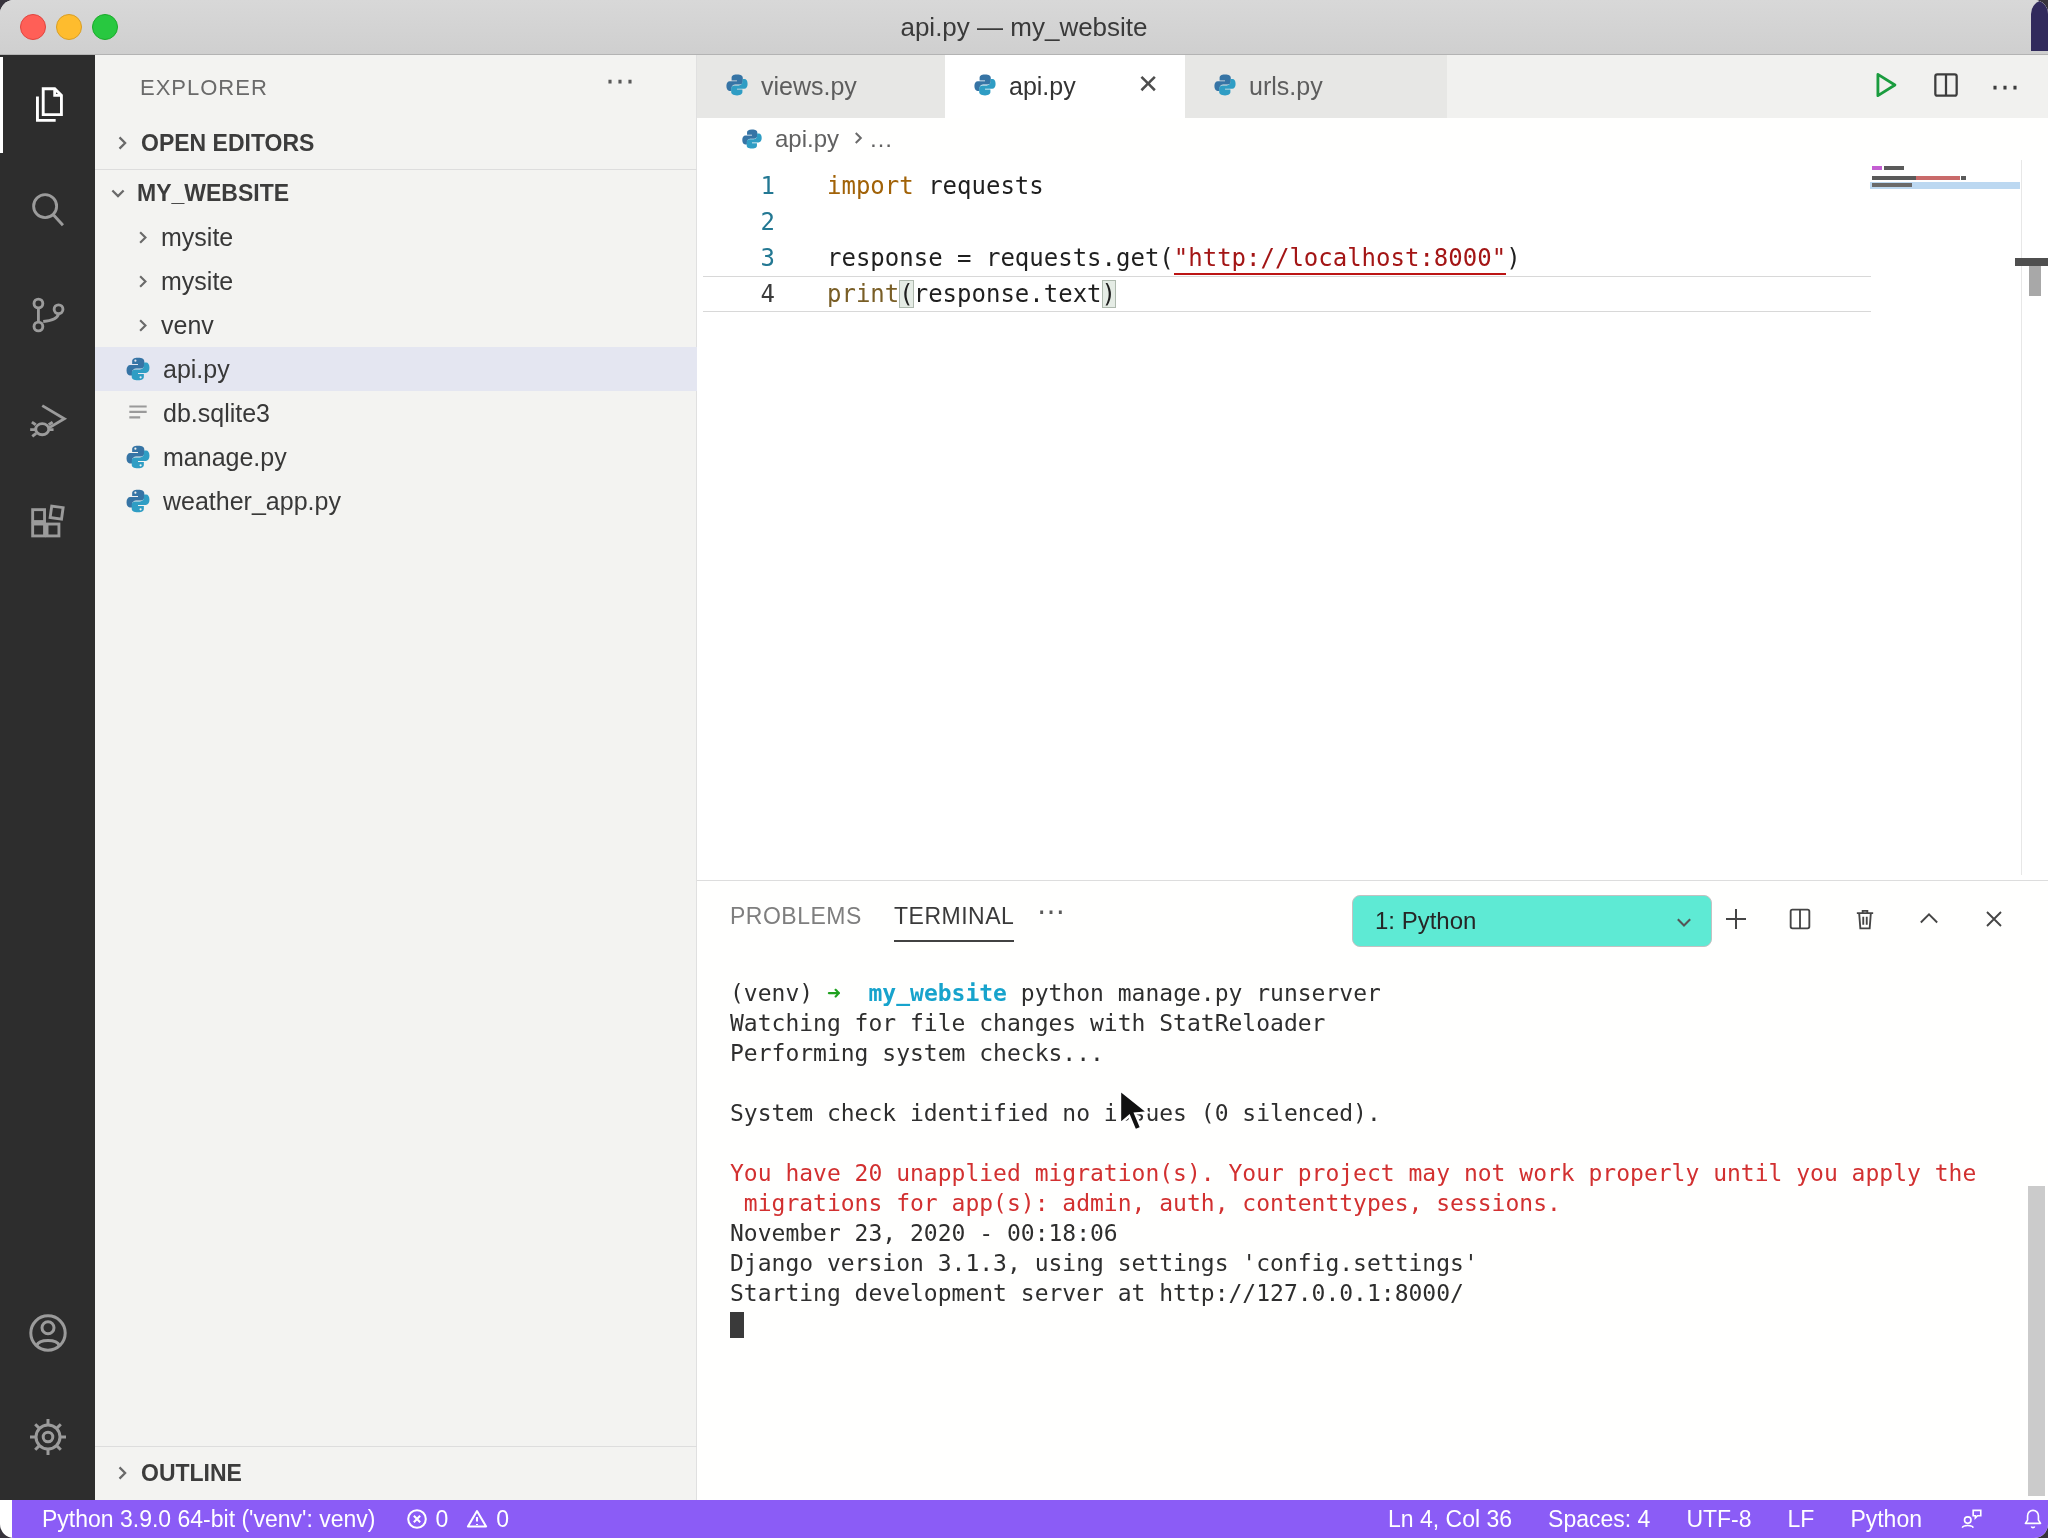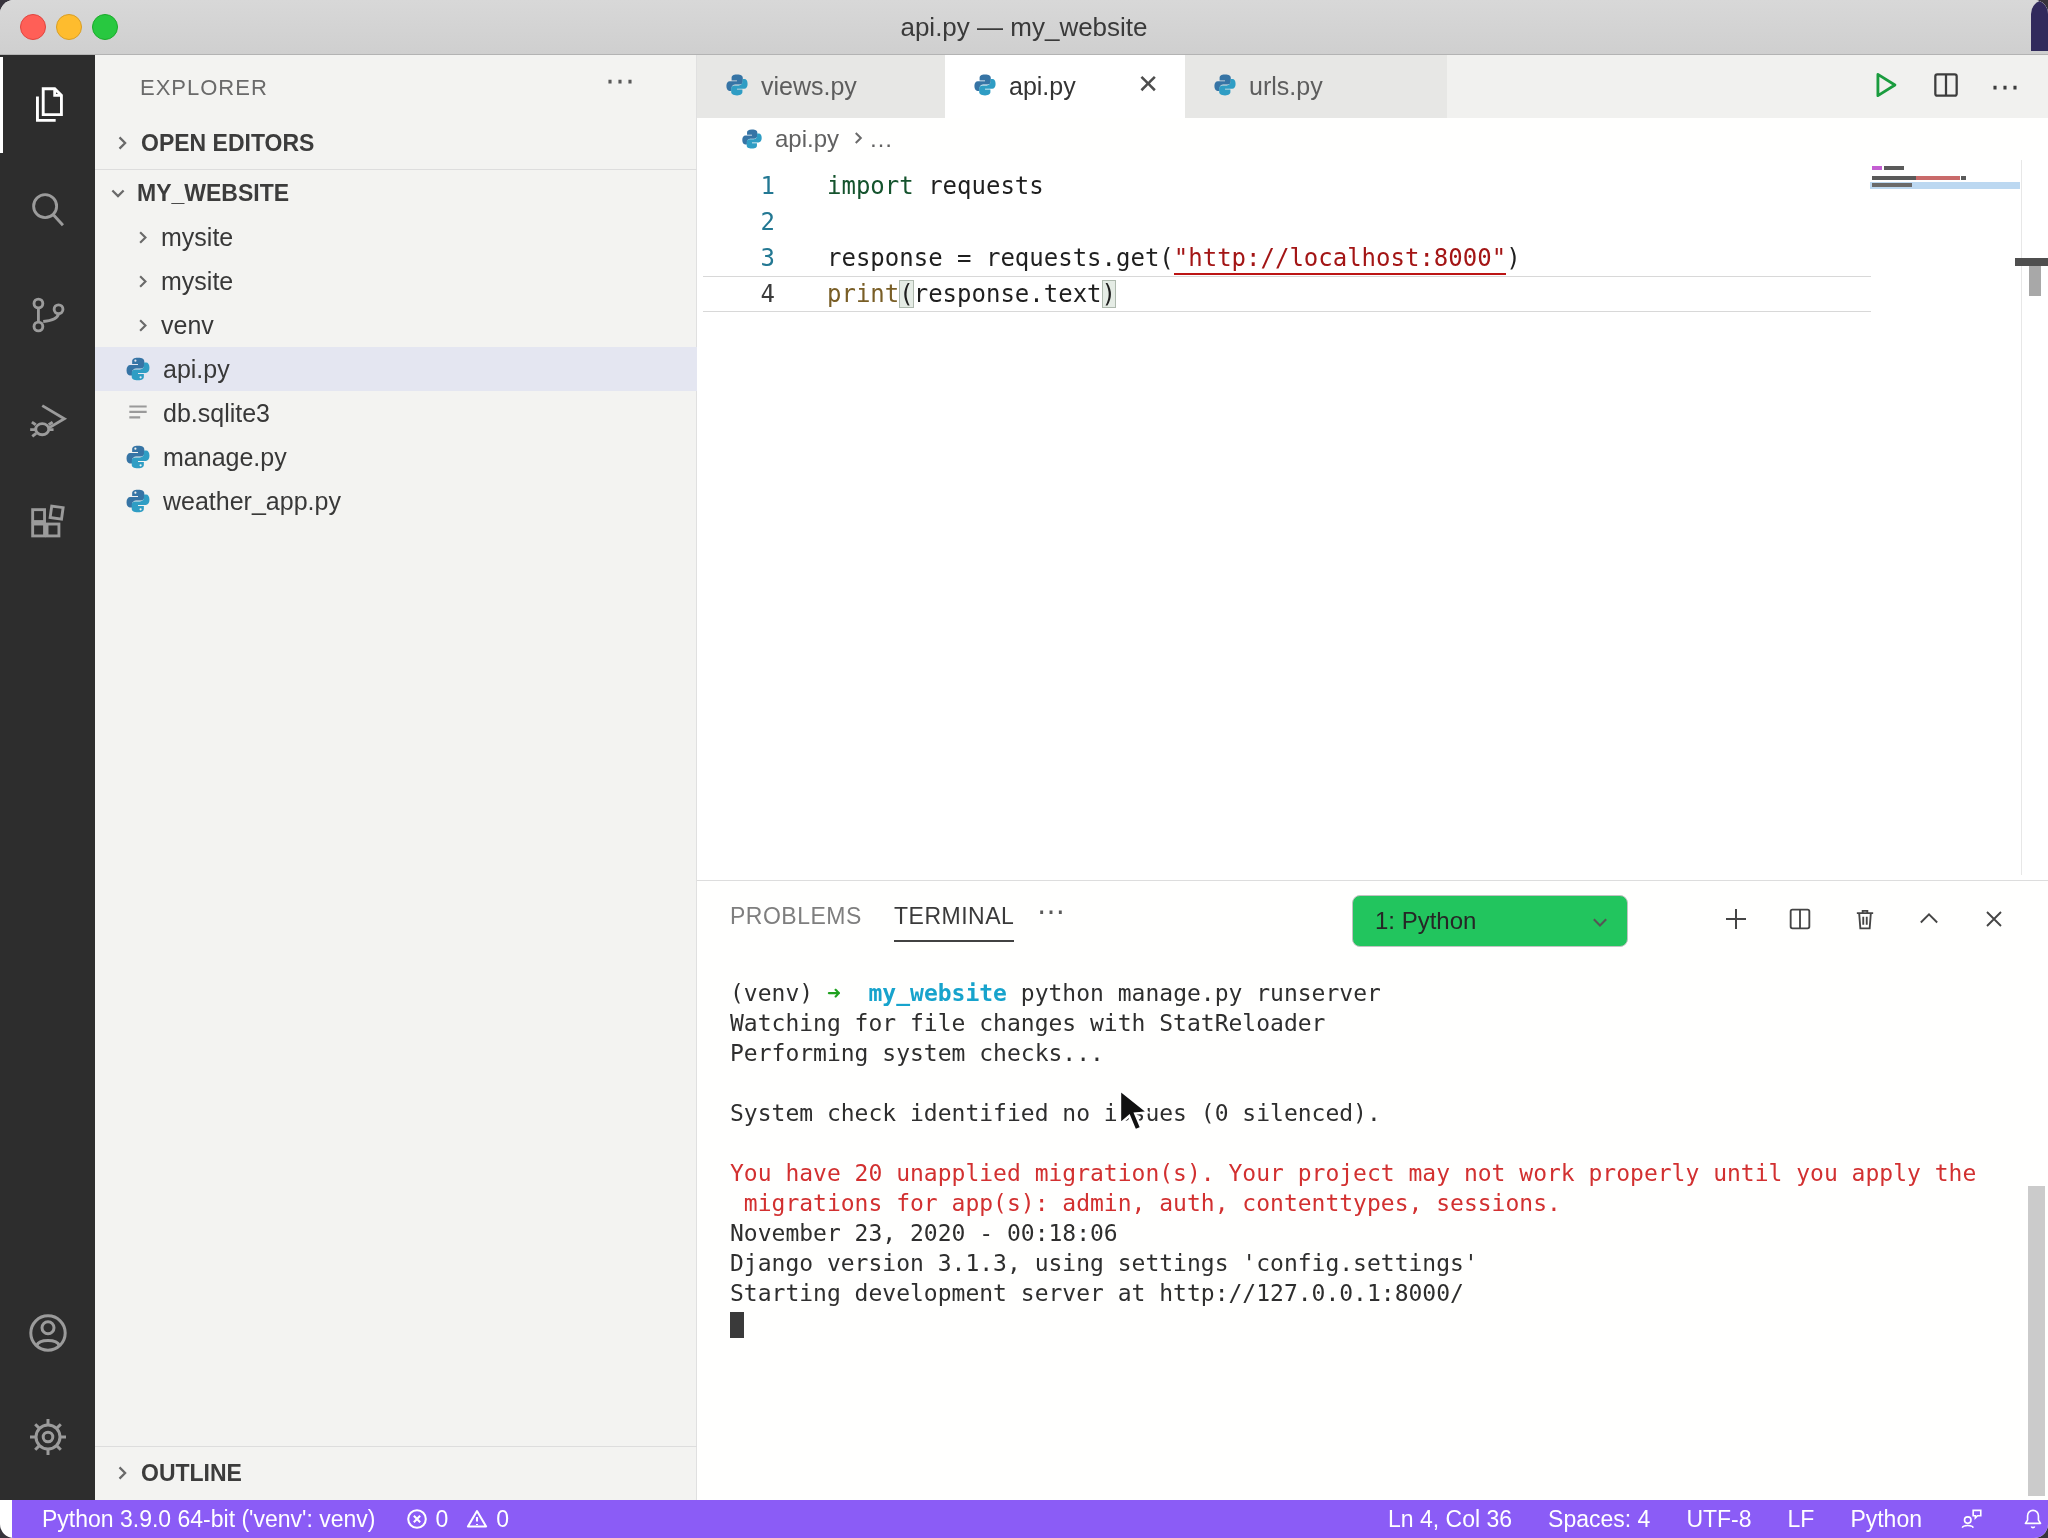--- a/index.html
+++ b/index.html
@@ -45,43 +45,43 @@
   .tab.active .tab-label{color:#333333;}
   .tab-close{position:absolute;right:26px;top:14px;font-size:26px;color:#4d4d4d;}
   .ed-actions{position:absolute;top:0;height:63px;right:0;display:flex;align-items:center;}
   .breadcrumb{position:absolute;left:0;top:63px;width:1351px;height:42px;background:#fffffe;
     display:flex;align-items:center;font-size:24px;color:#616161;}
   
   .codeline{position:absolute;left:0;width:1170px;height:36px;display:flex;align-items:center;
     font-family:"DejaVu Sans Mono",monospace;font-size:24px;}
   .gutter{width:78px;text-align:right;color:#237893;flex:none;}
   .codetext{margin-left:52px;white-space:pre;}
-  [data-c="kw"]{color:#14532d;}
+  [data-c="kw"]{color:#a16207;}
   [data-c="fg"]{color:#1f1f1f;}
   [data-c="str"]{color:#a31515;border-bottom:2px solid #bc1414;padding-bottom:1px;}
   [data-c="fn"]{color:#795e26;}
   [data-c="br"]{color:#1f1f1f;background:#e5ece5;box-shadow:inset 0 0 0 1px #aeb9ae;}
   .curline{position:absolute;left:6px;top:221px;width:1168px;height:36px;
     border-top:1px solid #d8d8d8;border-bottom:1px solid #d8d8d8;box-sizing:border-box;}
   .curline-num{color:#3b3b3b !important;}
   
   .minimap{position:absolute;left:1173px;top:105px;width:150px;height:715px;}
   .mm-bar{position:absolute;height:4px;}
   .mm-line-hl{position:absolute;left:0;top:22px;width:150px;height:7px;background:#bcd8f1;}
   .mm-border{position:absolute;left:1324px;top:105px;width:1px;height:715px;background:#e7e7e7;}
   .sc-cap{position:absolute;left:1318px;top:203px;width:33px;height:8px;background:#4f4f4f;}
   .sc-thumb{position:absolute;left:1332px;top:211px;width:12px;height:30px;background:#a8a8a8;}
   
   .panel{position:absolute;left:0;top:825px;width:1351px;height:620px;background:#fffffe;
     border-top:1px solid #dddddd;box-sizing:border-box;}
   .ptab{position:absolute;top:22px;font-size:23px;letter-spacing:0.5px;color:#7e7e7e;}
   .ptab.active{color:#3a3a3a;border-bottom:2px solid #424242;padding-bottom:10px;}
   .pmore{position:absolute;left:340px;top:14px;font-size:28px;color:#5a5a5a;letter-spacing:2px;}
-  .pselect{position:absolute;left:655px;top:14px;width:276px;height:52px;border:1px solid #c2c2c2;
-    border-radius:8px;background:#22c55e;box-sizing:border-box;display:flex;align-items:center;}
+  .pselect{position:absolute;left:655px;top:14px;width:360px;height:52px;border:1px solid #c2c2c2;
+    border-radius:8px;background:#5eead4;box-sizing:border-box;display:flex;align-items:center;}
   .pselect .val{margin-left:22px;font-size:24px;color:#262626;}
   .pselect .dd{position:absolute;right:16px;top:15px;}
   .picon{position:absolute;top:16px;width:44px;height:44px;display:flex;align-items:center;justify-content:center;
     color:#454545;font-size:32px;}
   .picon svg{stroke:#454545;fill:none;stroke-width:1.6;}
   .terminal{position:absolute;left:33px;top:97px;width:1300px;
     font-family:"DejaVu Sans Mono",monospace;font-size:23px;}
   .tl-line{height:30px;line-height:30px;white-space:pre;}
   [data-c="red"]{color:#d23030;}
   [data-c="green"]{color:#1fa11f;}

